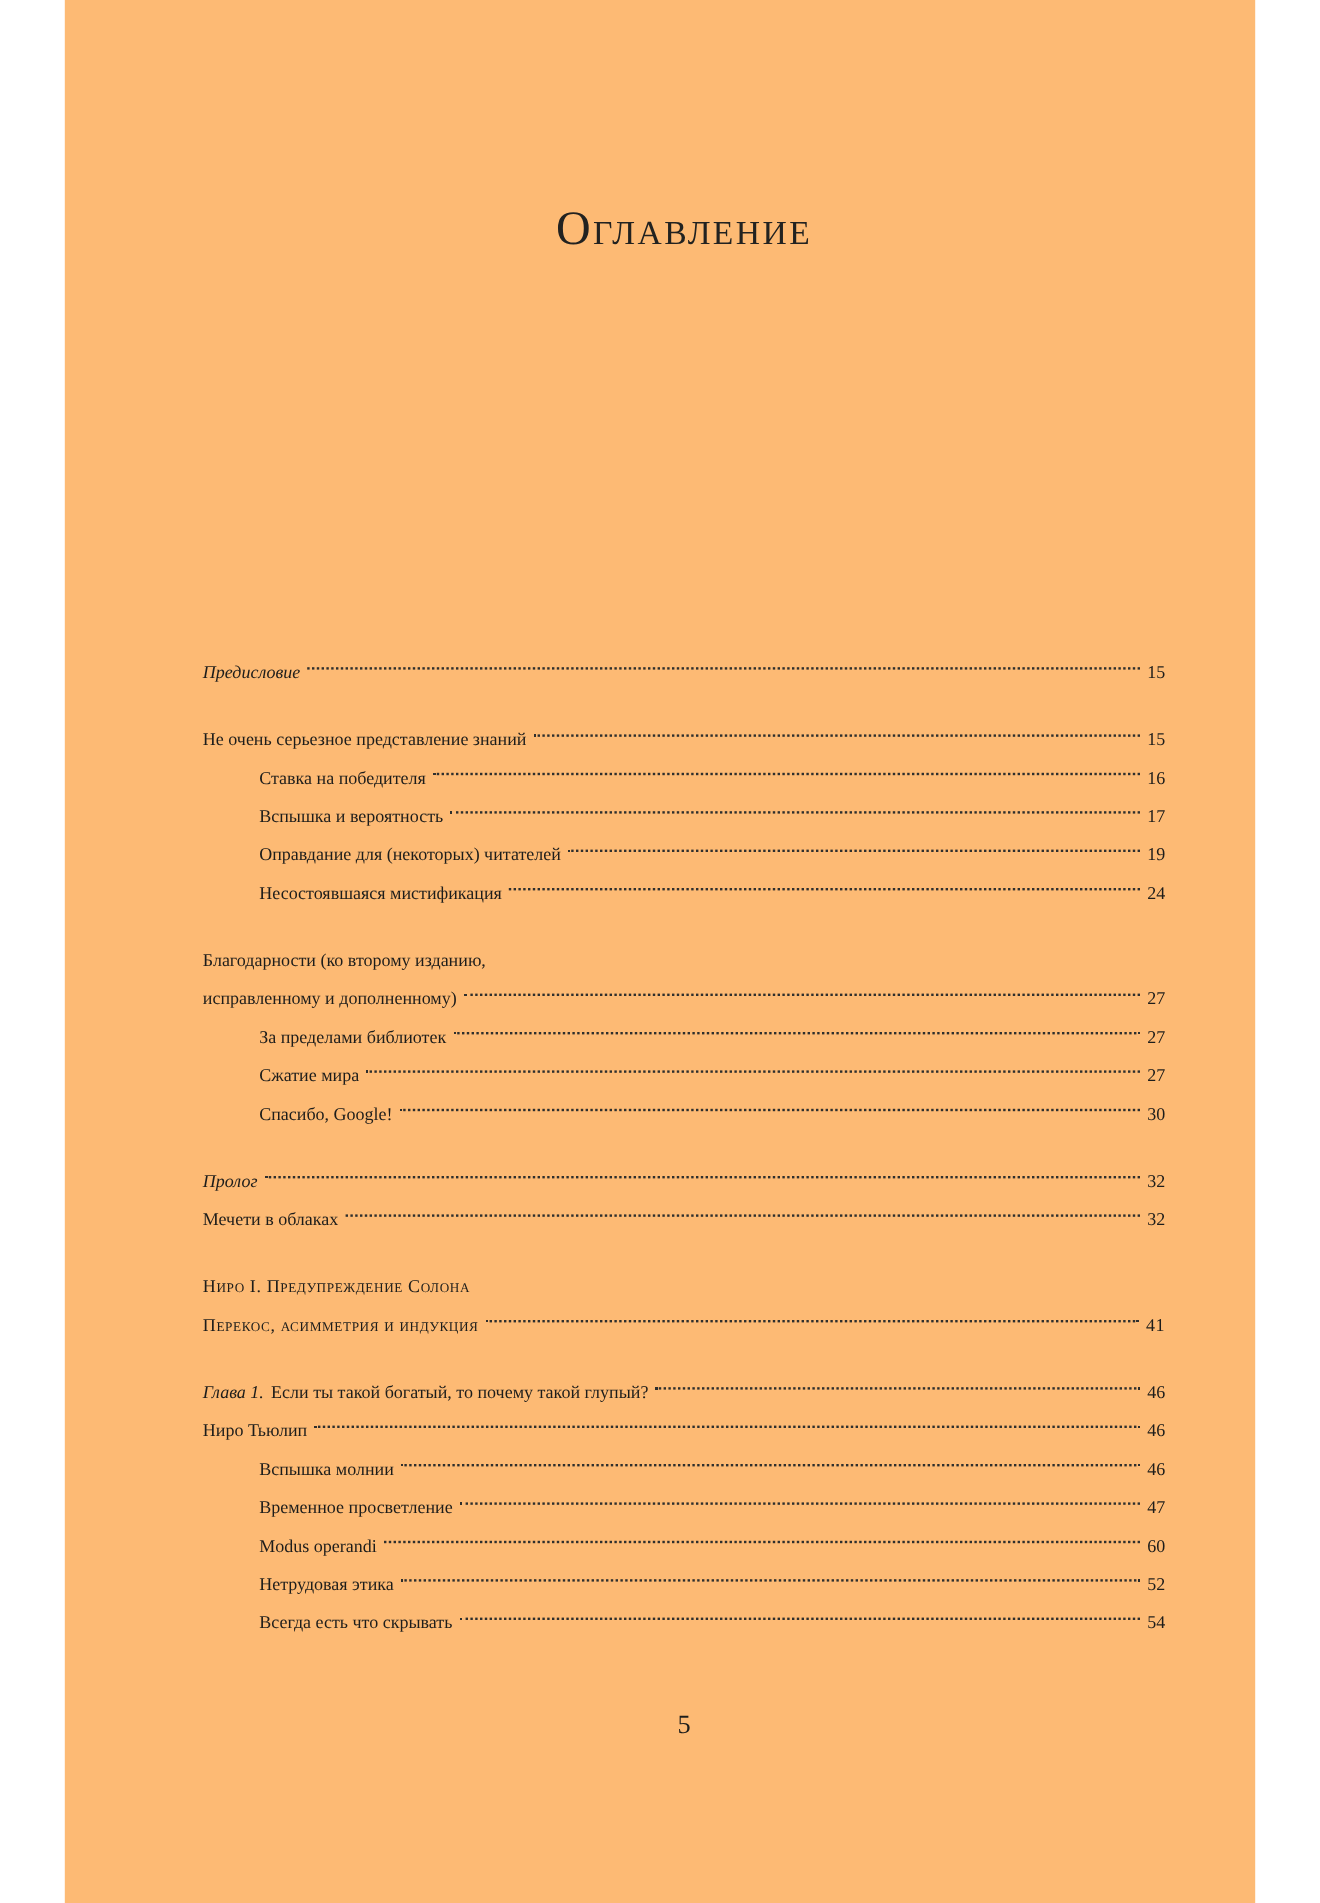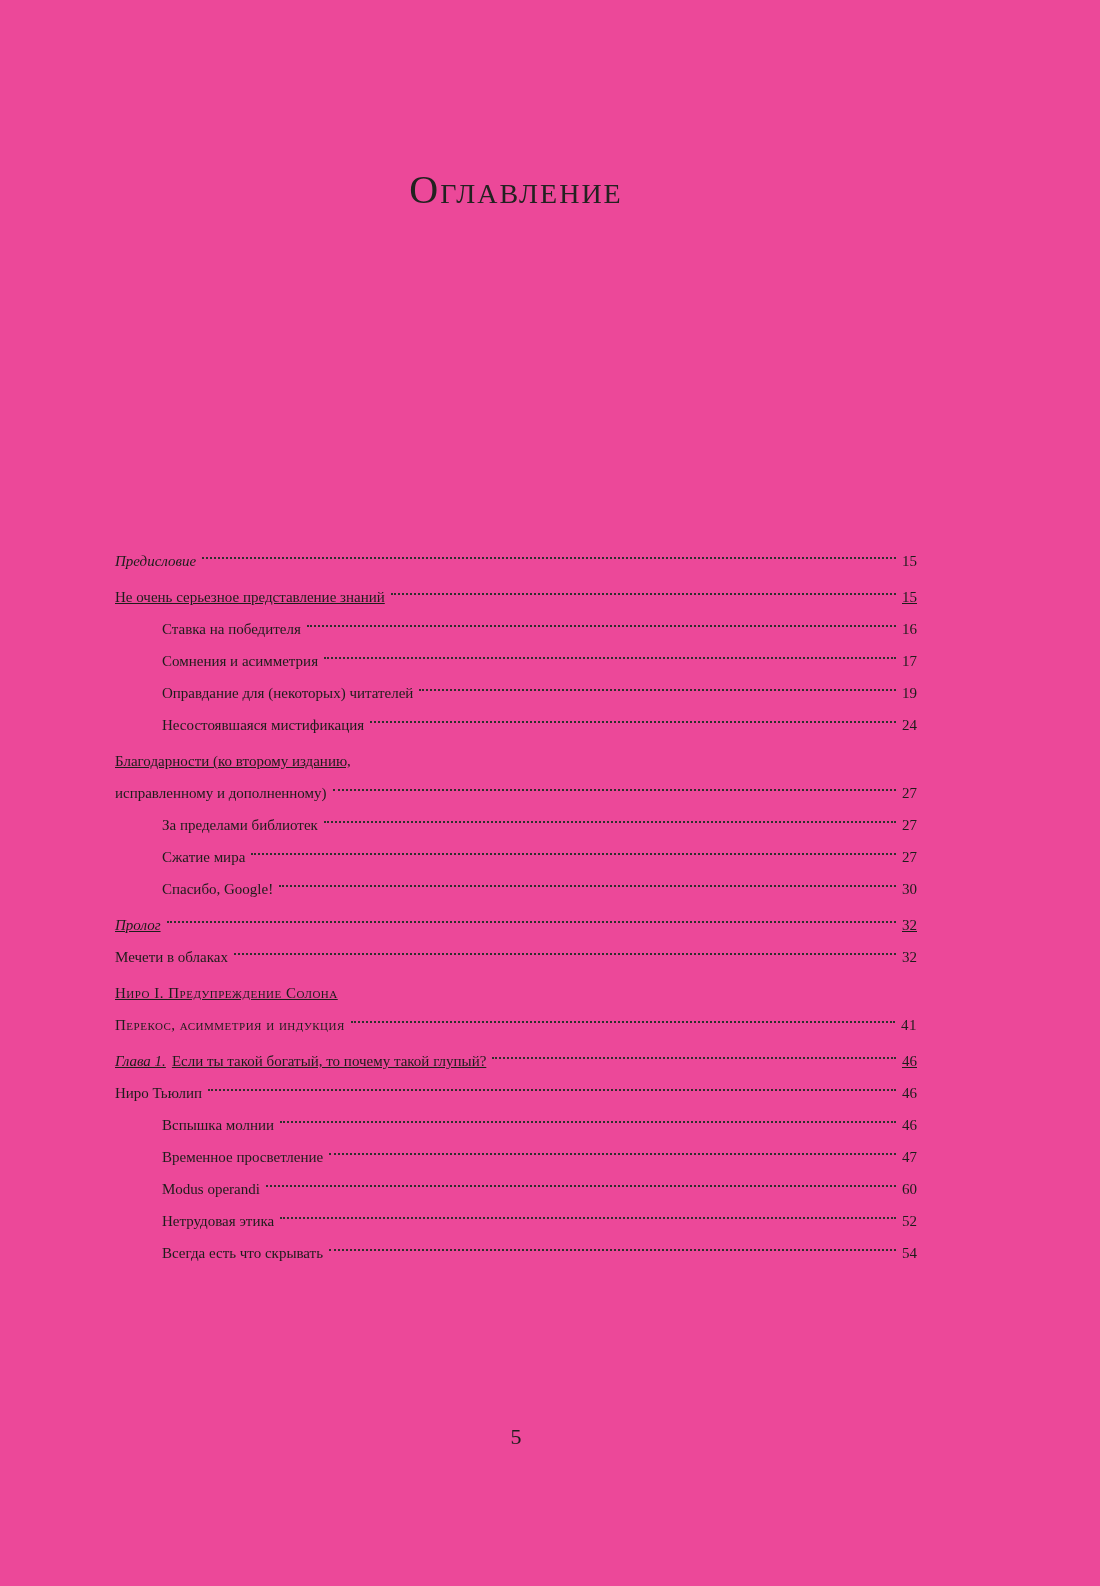--- a/index.html
+++ b/index.html
@@ -1,21 +1,21 @@
 <!DOCTYPE html>
 <html><head>
 <meta charset="utf-8">
 <style>
   html, body { margin: 0; padding: 0; background: #ffffff; }
   .page {
     position: relative;
-    width: 1100px;
+    width: 992px;
     height: 1586px;
     margin: 0 auto;
-    background: #ec4899;
+    background: #fdba74;
     font-family: "Liberation Serif", "DejaVu Serif", serif;
     color: #1d1d1b;
     overflow: hidden;
   }
   .content {
     position: absolute;
     left: 115px;
     top: 0;
     width: 802px;
   }
@@ -30,21 +30,21 @@
   }
   .toc {
     margin-top: 332px;
     font-size: 15px;
   }
   .row {
     display: flex;
     line-height: 32px;
     align-items: baseline;
   }
-  .row.gap { margin-top: 4px; text-decoration: underline; }
+  .row.gap { margin-top: 24px; }
   .row.indent { padding-left: 47px; }
   .row.it .label { font-style: italic; }
   .lead { font-style: italic; white-space: nowrap; }
   .lead + .label { margin-left: 6px; }
   .row.sc {
     font-variant: small-caps;
     letter-spacing: 0.5px;
   }
   .label { white-space: nowrap; }
   .dots {
@@ -94,21 +94,21 @@
         <span class="pagenum">15</span>
       </div>
 
       <div class="row indent">
         <span class="label">Ставка на победителя</span>
         <span class="dots"></span>
         <span class="pagenum">16</span>
       </div>
 
       <div class="row indent">
-        <span class="label">Сомнения и асимметрия</span>
+        <span class="label">Вспышка и вероятность</span>
         <span class="dots"></span>
         <span class="pagenum">17</span>
       </div>
 
       <div class="row indent">
         <span class="label">Оправдание для (некоторых) читателей</span>
         <span class="dots"></span>
         <span class="pagenum">19</span>
       </div>
 

